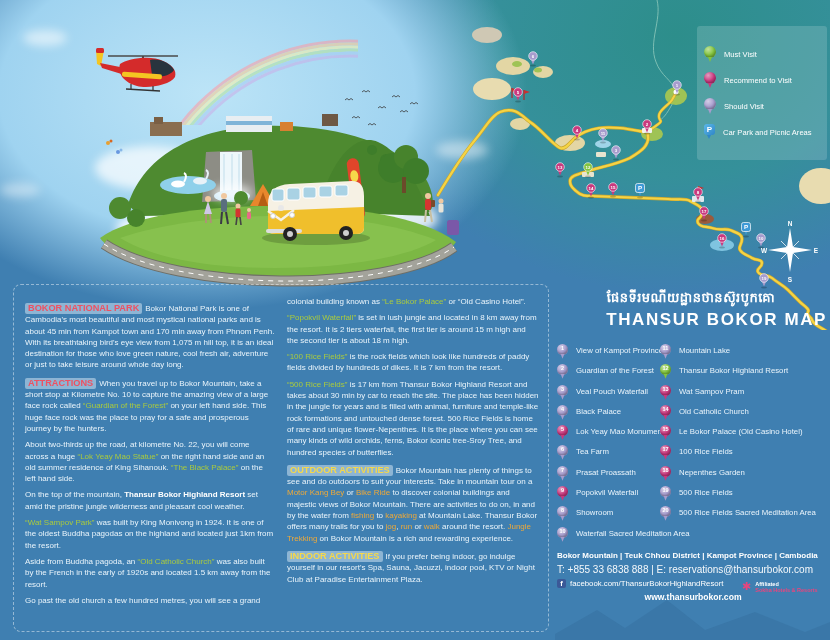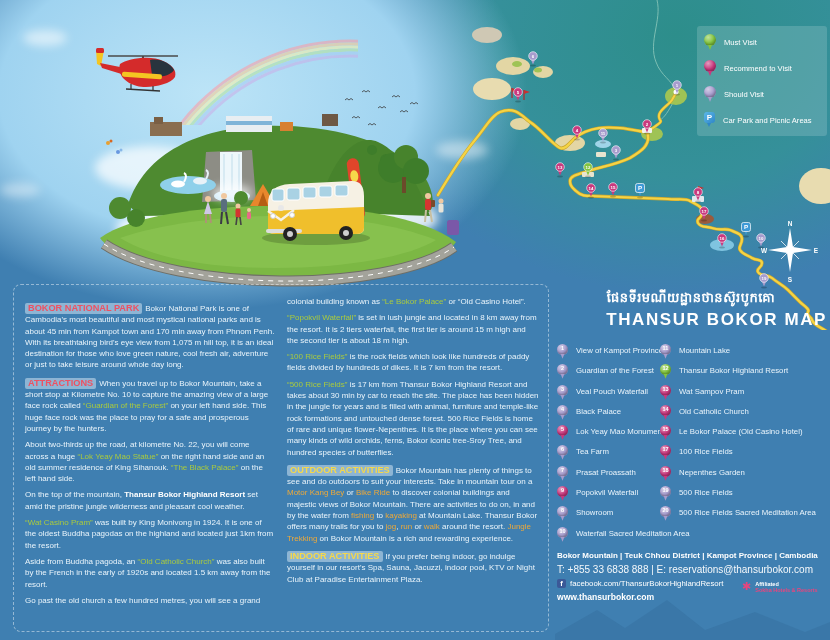--- a/index.html
+++ b/index.html
@@ -7,21 +7,21 @@
         font-family:"Liberation Sans",sans-serif;
         background:#3f7fb1;}
   .bg{position:absolute;pointer-events:none;}
   .bg-teal{left:280px;top:0;width:550px;height:430px;
      background:radial-gradient(ellipse 430px 340px at 72% 8%,#2d8e8b 0%,#35909a 42%,rgba(53,144,154,0) 76%);}
   .bg-sky{left:0;top:0;width:545px;height:335px;
      background:radial-gradient(ellipse 400px 270px at 38% 28%,#bce4f7 0%,#9fd3f0 52%,rgba(159,211,240,0) 80%);}
   svg{position:absolute;}
   
   #legend-box{position:absolute;left:697px;top:26px;width:130px;box-sizing:border-box;
-     background:rgba(255,255,255,.16);border-radius:3px;padding:8px 7px;z-index:6;
+     background:rgba(255,255,255,.16);border-radius:3px;padding:20px 7px;z-index:6;
      display:flex;flex-direction:column;gap:9px;text-align:right;}
   .lrow{display:flex;align-items:center;gap:7px;}
   .llabel{font-size:7.6px;color:#fff;}
   
   .pin{position:relative;width:13px;height:17px;display:inline-block;flex:0 0 13px;}
   .pin::before{content:"";position:absolute;left:0;top:0;width:12px;height:12px;border-radius:50%;
      background:radial-gradient(circle at 35% 28%,rgba(255,255,255,.5),rgba(255,255,255,0) 50%),var(--c);
      box-shadow:inset -1px -2px 2px rgba(0,0,0,.28);}
   .pin::after{content:"";position:absolute;left:3.5px;top:11px;
      border-left:2.5px solid transparent;border-right:2.5px solid transparent;border-top:5px solid var(--c);}
@@ -60,21 +60,21 @@
   .poi-row{display:flex;align-items:flex-start;gap:6px;height:20.3px;}
   .poi-row .pin{transform:scale(.92);transform-origin:top left;}
   .poi-label{font-size:7.8px;color:#eaf4fb;white-space:nowrap;padding-top:2px;}
   
   #contact{position:absolute;left:557px;top:551px;width:272px;color:#fff;}
   .c-line1{font-size:8px;font-weight:bold;}
   .c-line2{font-size:10px;margin-top:4px;opacity:.95;}
   .c-fb{display:flex;align-items:center;gap:4px;margin-top:4px;font-size:7.8px;}
   .fb-ico{width:9px;height:9px;border-radius:2px;background:#3b5998;color:#fff;
      font-weight:bold;font-size:7.5px;line-height:9px;text-align:center;flex:0 0 9px;}
-  .c-site{font-size:8.6px;font-weight:bold;margin-top:4px;}
+  .c-site{font-size:8.6px;font-weight:bold;margin-top:4px;text-align:center;}
   #sokha{position:absolute;left:742px;top:581px;display:flex;gap:4px;align-items:flex-start;}
   .sokha-star{color:#e8457e;font-size:11px;line-height:10px;}
   .sokha-txt div:first-child{font-size:5.5px;color:#fff;font-weight:bold;}
   .sokha-txt div:last-child{font-size:5.5px;color:#e8457e;font-weight:bold;}
 </style>
 </head>
 <body>
 
 <div class="page">
   <div class="bg bg-teal"></div>
@@ -437,21 +437,21 @@
         </div>
       </div>
   </div>
 
   <div id="text-frame"></div>
   <div class="col" id="col-left">
       <p class="para has-chip"><span class="chip chip-red">BOKOR NATIONAL PARK</span><span class="seg-body">Bokor National Park is one of Cambodia's most beautiful and most mystical national parks and is about 45 min from Kampot town and 170 min away from Phnom Penh.  With its breathtaking bird's eye view from 1,075 m hill top, it is an ideal destination for those who love green nature, cool fresh air, adventure or just to take leisure around whole day long.</span></p>
       <p class="para has-chip"><span class="chip chip-red">ATTRACTIONS</span><span class="seg-body">When you travel up to Bokor Mountain, take a short stop at Kilometre No. 10 to capture the amazing view of a large face rock called </span><span class="seg-green">“Guardian of the Forest”</span><span class="seg-body"> on your left hand side. This huge face rock was the place to pray for a safe and prosperous journey by the hunters.</span></p>
       <p class="para"><span class="seg-body">About two-thirds up the road, at kilometre No. 22, you will come across a huge </span><span class="seg-green">“Lok Yeay Mao Statue”</span><span class="seg-body"> on the right hand side and an old summer residence of King Sihanouk. </span><span class="seg-green">“The Black Palace”</span><span class="seg-body"> on the left hand side.</span></p>
       <p class="para"><span class="seg-body">On the top of the mountain, </span><span class="seg-bold">Thansur Bokor Highland Resort</span><span class="seg-body"> set amid the pristine jungle wilderness and pleasant cool weather.</span></p>
-      <p class="para"><span class="seg-green">“Wat Casino Pram”</span><span class="seg-body"> was built by King Monivong in 1924. It is one of the oldest Buddha pagodas on the highland and located just 1km from the resort.</span></p>
+      <p class="para"><span class="seg-green">“Wat Sampov Park”</span><span class="seg-body"> was built by King Monivong in 1924. It is one of the oldest Buddha pagodas on the highland and located just 1km from the resort.</span></p>
       <p class="para"><span class="seg-body">Aside from Buddha pagoda, an </span><span class="seg-green">“Old Catholic Church”</span><span class="seg-body"> was also built by the French in the early of 1920s and located 1.5 km away from the resort.</span></p>
       <p class="para"><span class="seg-body">Go past the old church a few hundred metres, you will see a grand</span></p>
     </div>
   <div class="col" id="col-middle">
       <p class="para"><span class="seg-body">colonial building known as </span><span class="seg-green">“Le Bokor Palace”</span><span class="seg-body"> or “Old Casino Hotel”.</span></p>
       <p class="para"><span class="seg-green">“Popokvil Waterfall”</span><span class="seg-body"> is set in lush jungle and located in 8 km away from the resort. It is 2 tiers waterfall, the first tier is around 15 m high and the second tier is about 18 m high.</span></p>
       <p class="para"><span class="seg-green">“100 Rice Fields”</span><span class="seg-body"> is the rock fields which look like hundreds of paddy fields divided by hundreds of dikes. It is 7 km from the resort.</span></p>
       <p class="para"><span class="seg-green">“500 Rice Fields”</span><span class="seg-body"> is 17 km from Thansur Bokor Highland Resort and takes about 30 min by car to reach the site. The place has been hidden in the jungle for years and is filled with animal, furniture and temple-like rock formations and untouched dense forest. 500 Rice Fields is home of rare and unique flower-Nepenthes. It is the place where you can see many kinds of wild orchids, ferns, Bokor iconic tree-Sroy Tree, and hundred species of butterflies.</span></p>
       <p class="para has-chip"><span class="chip chip-yellow">OUTDOOR ACTIVITIES</span><span class="seg-body">Bokor Mountain has plenty of things to see and do outdoors to suit your interests. Take in mountain tour on a </span><span class="seg-orange">Motor Kang Bey</span><span class="seg-body"> or </span><span class="seg-orange">Bike Ride</span><span class="seg-body"> to discover colonial buildings and majestic views of Bokor Mountain. There are activities to do on, in and by the water from </span><span class="seg-orange">fishing</span><span class="seg-body"> to </span><span class="seg-orange">kayaking</span><span class="seg-body"> at Mountain Lake. Thansur Bokor offers many trails for you to </span><span class="seg-orange">jog</span><span class="seg-body">, </span><span class="seg-orange">run</span><span class="seg-body"> or </span><span class="seg-orange">walk</span><span class="seg-body"> around the resort. </span><span class="seg-orange">Jungle Trekking</span><span class="seg-body"> on Bokor Mountain is a rich and rewarding experience.</span></p>
       <p class="para has-chip"><span class="chip chip-yellow">INDOOR ACTIVITIES</span><span class="seg-body">If you prefer being indoor, go indulge yourself in our resort's Spa, Sauna, Jacuzzi, indoor pool, KTV or Night Club at Paradise Entertainment Plaza.</span></p>

